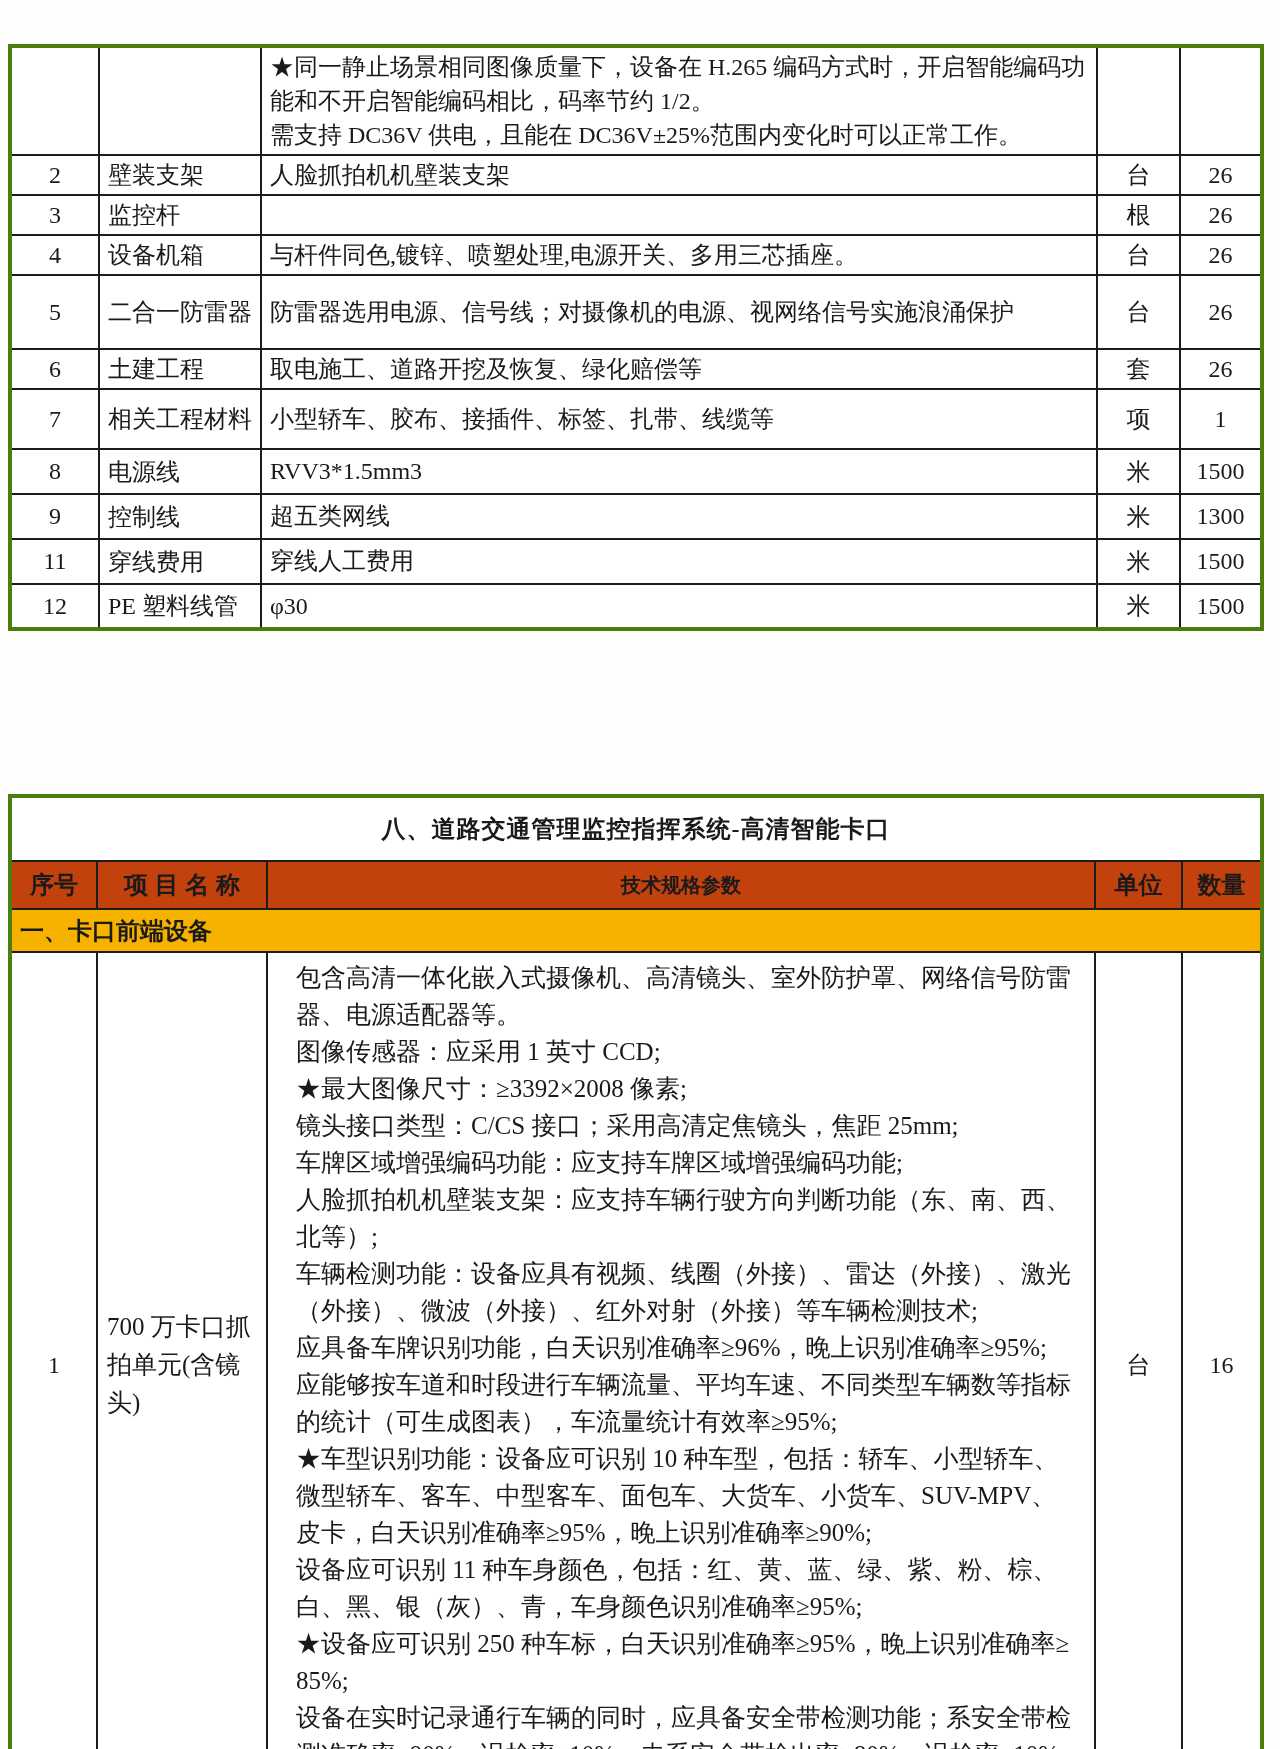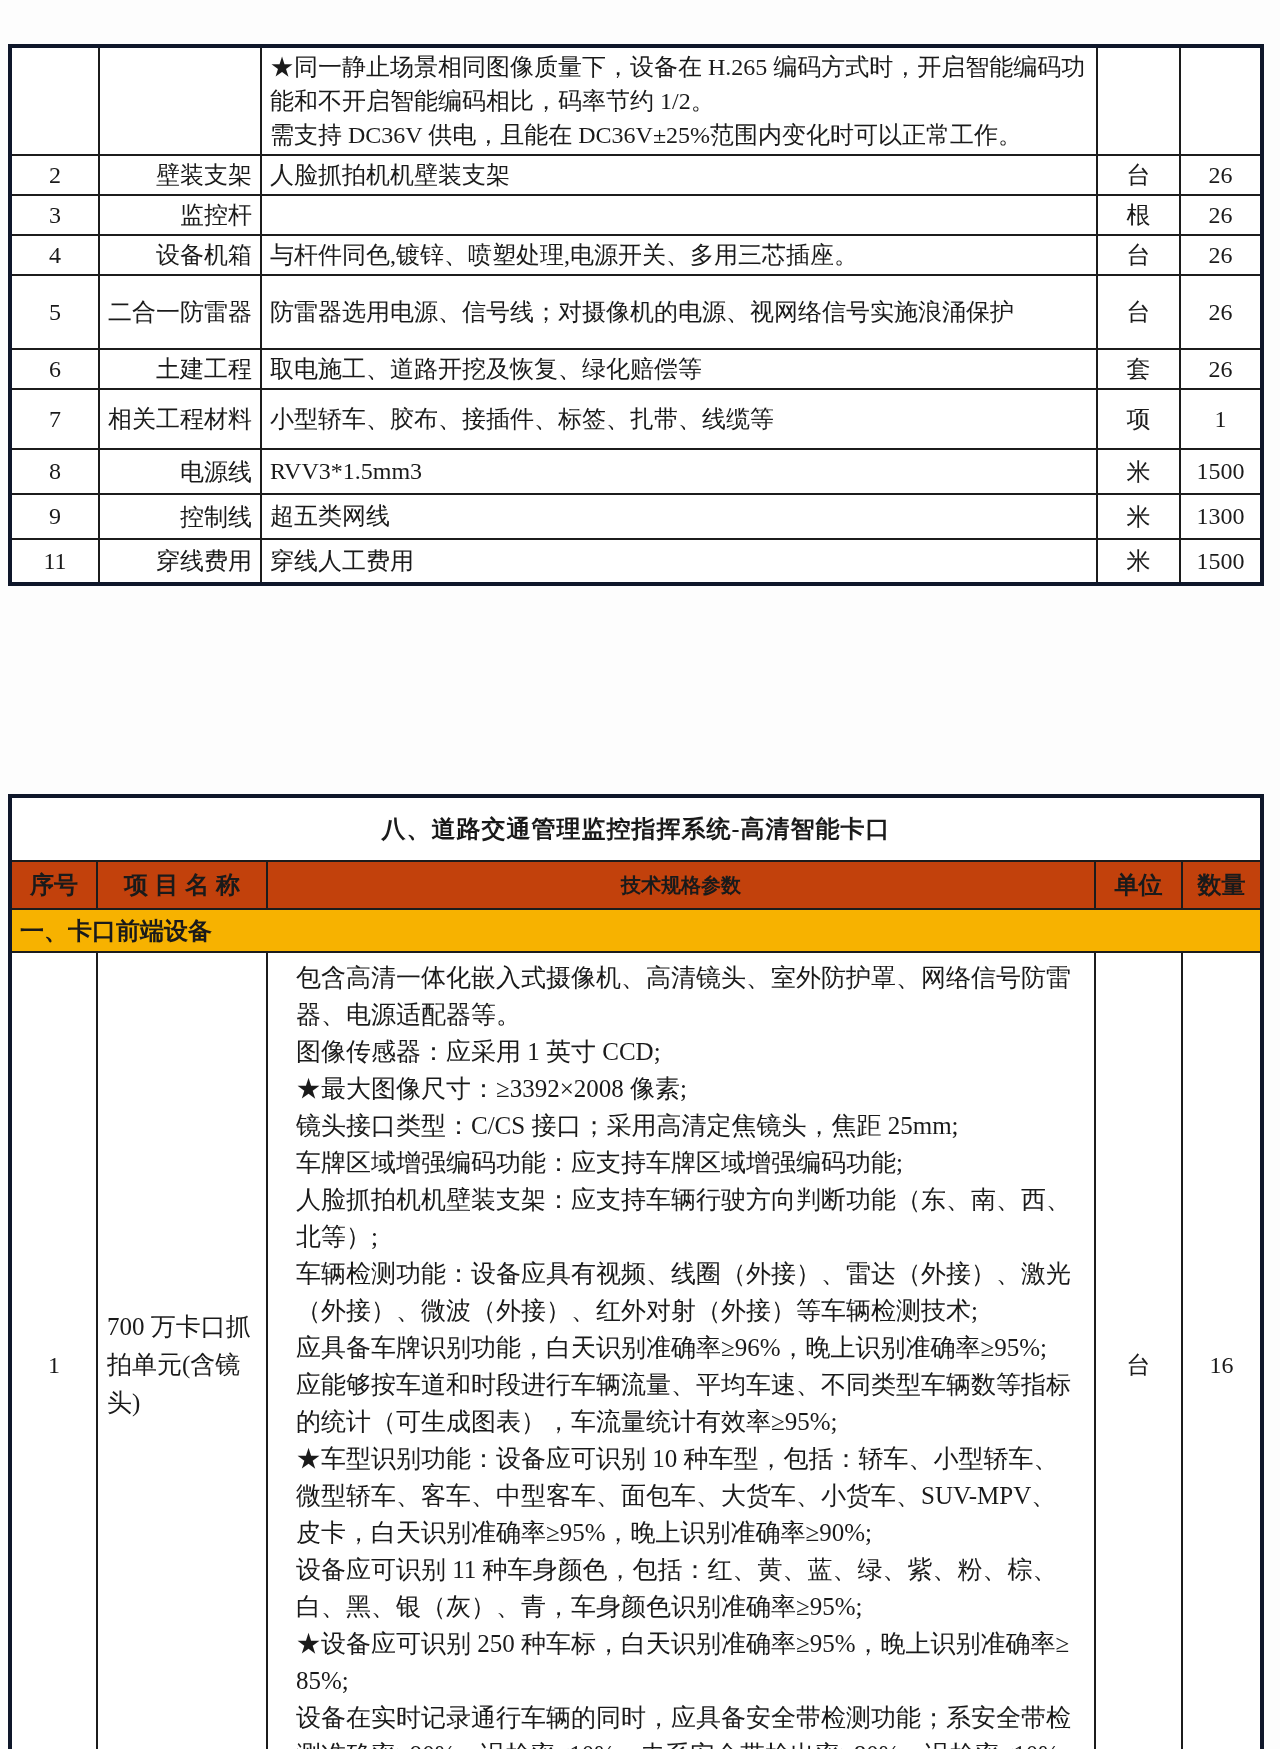--- a/index.html
+++ b/index.html
@@ -15,36 +15,36 @@
     color: #1a1a1a;
     overflow: hidden;
   }
   table.doc-table {
     border-collapse: collapse;
     table-layout: fixed;
     position: absolute;
     left: 8px;
     width: 1252px;
     background: #ffffff;
-    border: 4px solid #0f172a;
+    border: 4px solid #4d7c0f;
   }
   table.doc-table td, table.doc-table th {
     border: 2px solid #1c1c1c;
     vertical-align: middle;
     font-size: 24px;
     padding: 2px 8px;
     overflow: hidden;
     word-break: break-all;
   }
   .t-top { top: 44px; }
   .t-bottom { top: 750px; margin-top: 44px; }
 
   
   .c-no   { text-align: center; padding: 2px 4px; }
-  .c-name { text-align: right; padding: 2px 10px; line-height: 34px; }
+  .c-name { text-align: left; padding: 2px 10px; line-height: 34px; }
   .c-spec { text-align: left; padding: 2px 14px; line-height: 33px; }
   .c-unit { text-align: center; padding: 2px 4px; }
   .c-qty  { text-align: center; padding: 2px 4px; }
 
   .t-top .r-sm  { height: 40px; }
   .t-top .r-md  { height: 45px; }
   .t-top .r-2l  { height: 74px; }
   .t-top .r-2ls { height: 60px; }
   .t-top .r-cont { height: 108px; }
   .r-cont .c-spec { vertical-align: middle; }
@@ -173,20 +173,27 @@
       <td class="c-unit">米</td>
       <td class="c-qty">1300</td>
     </tr>
     <tr class="r-md">
       <td class="c-no">11</td>
       <td class="c-name">穿线费用</td>
       <td class="c-spec">穿线人工费用</td>
       <td class="c-unit">米</td>
       <td class="c-qty">1500</td>
     </tr>
+    <tr class="r-md">
+      <td class="c-no">12</td>
+      <td class="c-name">PE 塑料线管</td>
+      <td class="c-spec">φ30</td>
+      <td class="c-unit">米</td>
+      <td class="c-qty">1500</td>
+    </tr>
   </tbody>
 </table>
 
 <table class="doc-table t-bottom">
   <colgroup>
     <col style="width:87px">
       <col style="width:170px">
       <col style="width:828px">
       <col style="width:87px">
       <col style="width:80px">

